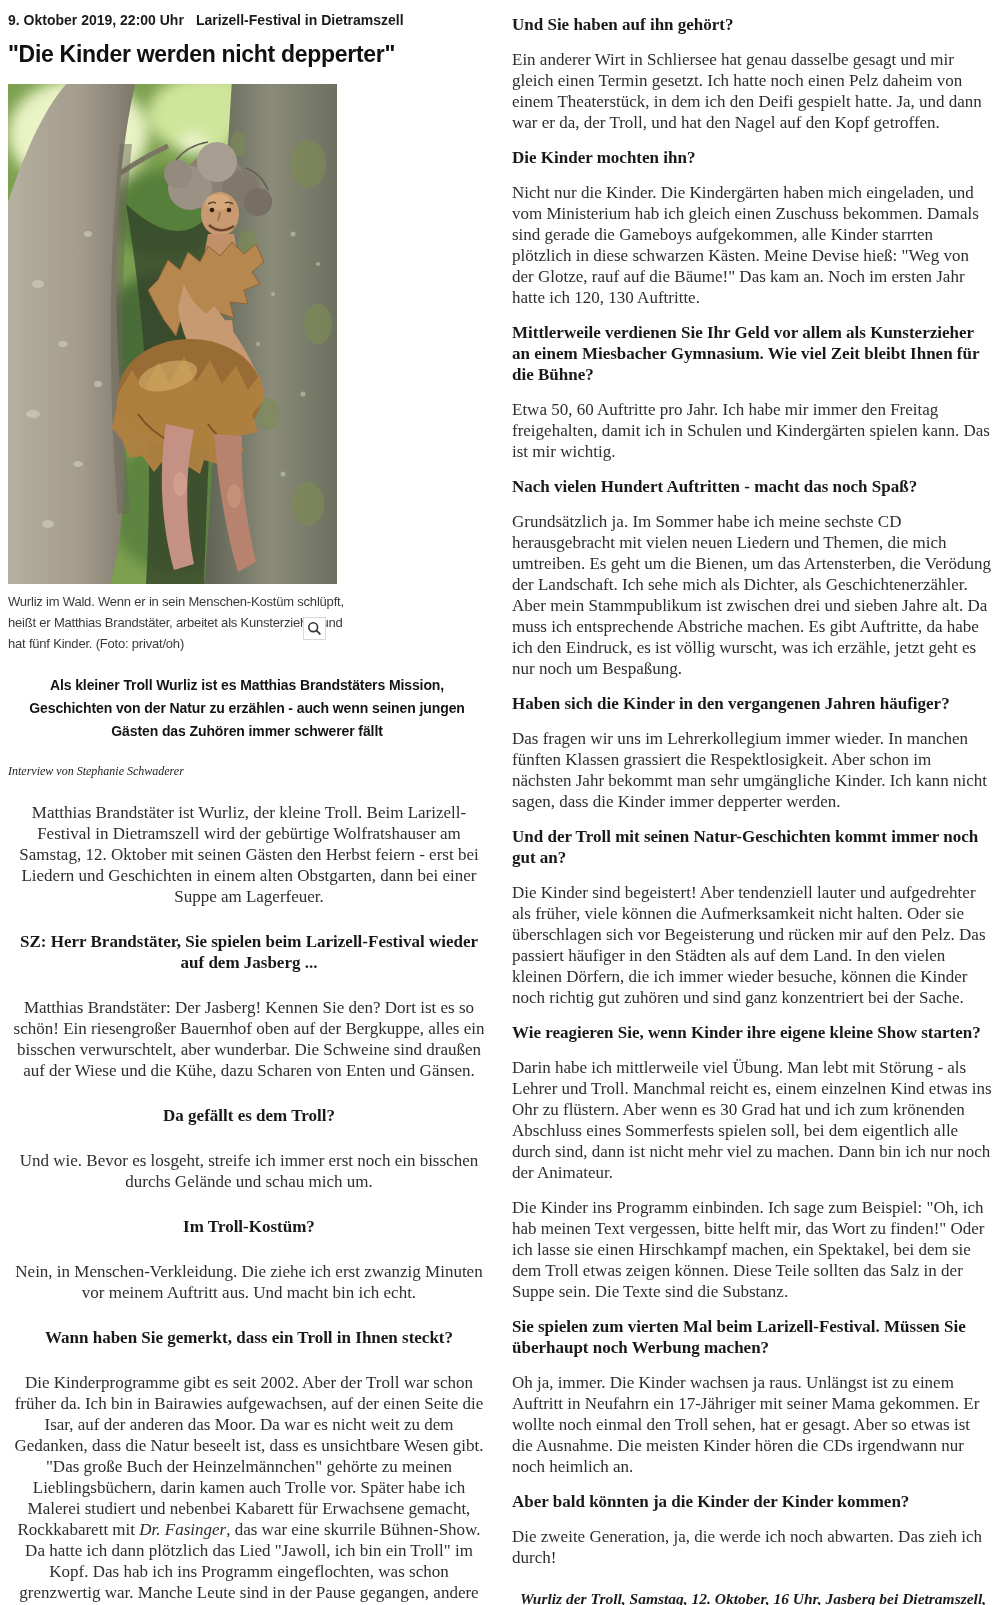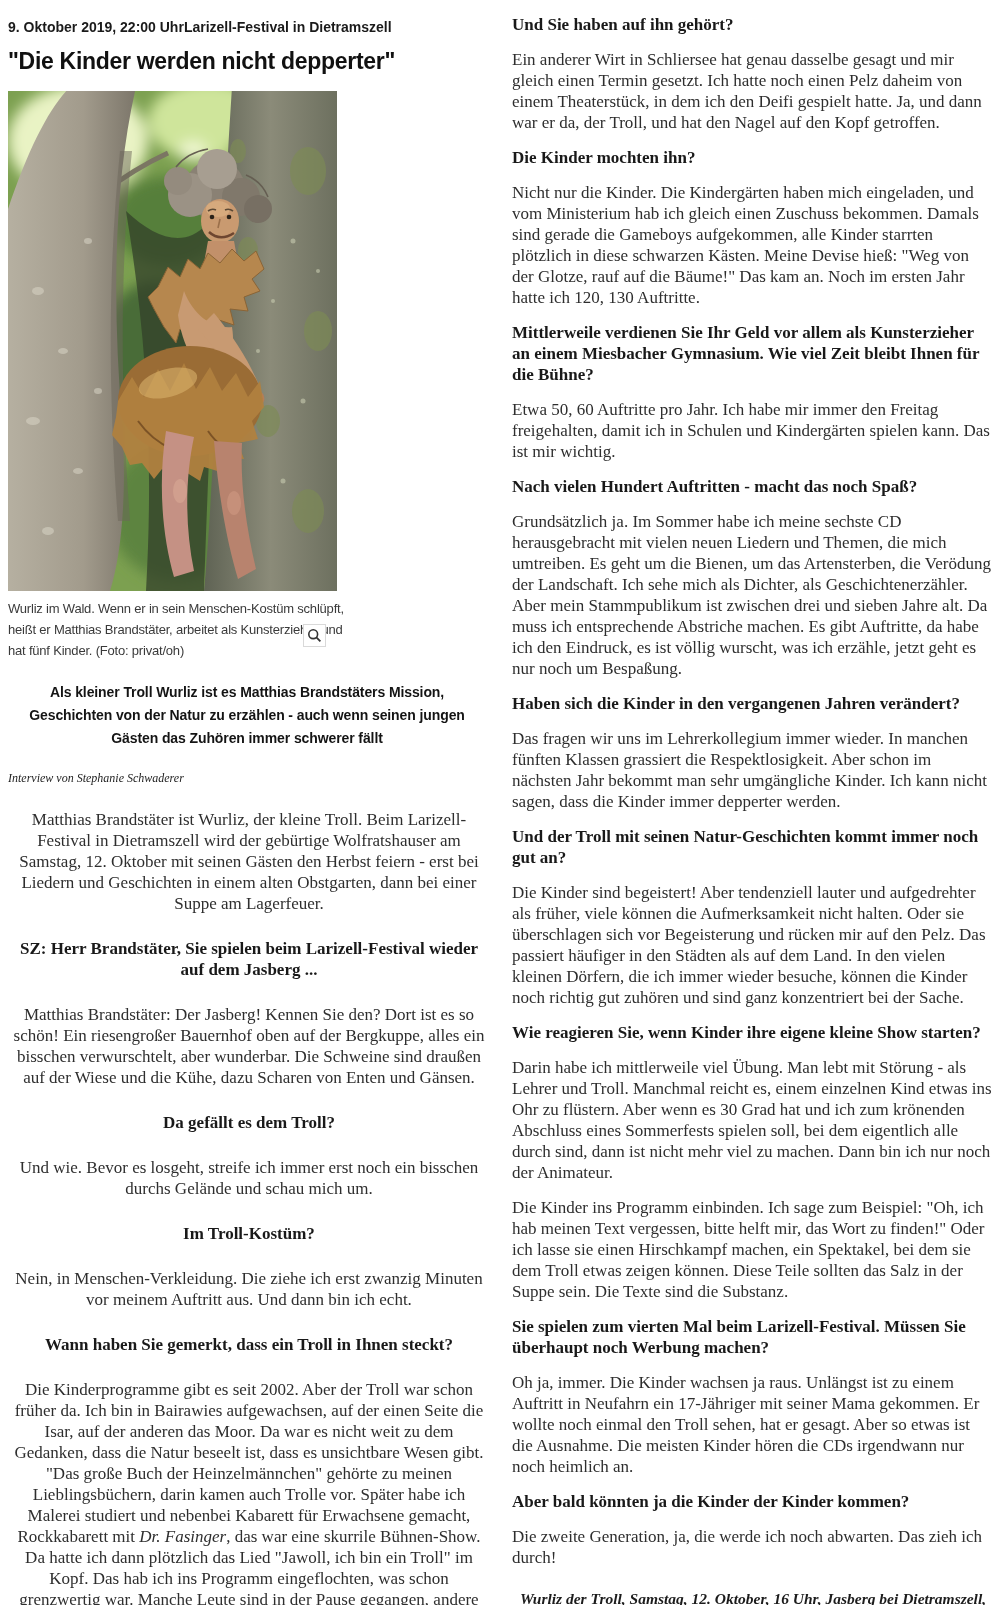--- a/index.html
+++ b/index.html
@@ -9,21 +9,21 @@
     font-family:"Liberation Serif", serif;
     color:#2e2e2e;
   }
   .page { display:flex; gap:22px; padding:10px 6px 0 8px; }
   .col { flex:0 0 auto; width:482px; }
 
   
   .meta {
     font-family:"Liberation Sans", sans-serif;
     font-weight:bold; font-size:14px; color:#1a1a1a;
-    display:flex; gap:0; margin-top:9px;
+    display:flex; gap:12px; margin-top:2px;
   }
   .headline {
     font-family:"Liberation Sans", sans-serif;
     font-size:23px; font-weight:bold; color:#111;
     letter-spacing:-0.3px; margin-top:13px;
   }
 
   figure { position:relative; width:329px; margin-top:16px; }
   figure svg.photo { display:block; width:329px; height:500px; }
   .zoom-btn {
@@ -182,37 +182,37 @@
     <p class="lead">Als kleiner Troll Wurliz ist es Matthias Brandstäters Mission, Geschichten von der Natur zu erzählen - auch wenn seinen jungen Gästen das Zuhören immer schwerer fällt</p>
     <p class="byline">Interview von Stephanie Schwaderer</p>
 
     <div class="article-text">
         <p class="answer"><span>Matthias Brandstäter ist Wurliz, der kleine Troll. Beim Larizell-Festival in Dietramszell wird der gebürtige Wolfratshauser am Samstag, 12. Oktober mit seinen Gästen den Herbst feiern - erst bei Liedern und Geschichten in einem alten Obstgarten, dann bei einer Suppe am Lagerfeuer.</span></p>
         <p class="question"><span>SZ: Herr Brandstäter, Sie spielen beim Larizell-Festival wieder auf dem Jasberg ...</span></p>
         <p class="answer"><span>Matthias Brandstäter: Der Jasberg! Kennen Sie den? Dort ist es so schön! Ein riesengroßer Bauernhof oben auf der Bergkuppe, alles ein bisschen verwurschtelt, aber wunderbar. Die Schweine sind draußen auf der Wiese und die Kühe, dazu Scharen von Enten und Gänsen.</span></p>
         <p class="question"><span>Da gefällt es dem Troll?</span></p>
         <p class="answer"><span>Und wie. Bevor es losgeht, streife ich immer erst noch ein bisschen durchs Gelände und schau mich um.</span></p>
         <p class="question"><span>Im Troll-Kostüm?</span></p>
-        <p class="answer"><span>Nein, in Menschen-Verkleidung. Die ziehe ich erst zwanzig Minuten vor meinem Auftritt aus. Und dann bin ich echt.</span></p>
+        <p class="answer"><span>Nein, in Menschen-Verkleidung. Die ziehe ich erst zwanzig Minuten vor meinem Auftritt aus. Und macht bin ich echt.</span></p>
         <p class="question"><span>Wann haben Sie gemerkt, dass ein Troll in Ihnen steckt?</span></p>
         <p class="answer"><span>Die Kinderprogramme gibt es seit 2002. Aber der Troll war schon früher da. Ich bin in Bairawies aufgewachsen, auf der einen Seite die Isar, auf der anderen das Moor. Da war es nicht weit zu dem Gedanken, dass die Natur beseelt ist, dass es unsichtbare Wesen gibt. "Das große Buch der Heinzelmännchen" gehörte zu meinen Lieblingsbüchern, darin kamen auch Trolle vor. Später habe ich Malerei studiert und nebenbei Kabarett für Erwachsene gemacht, Rockkabarett mit </span><em>Dr. Fasinger</em><span>, das war eine skurrile Bühnen-Show. Da hatte ich dann plötzlich das Lied "Jawoll, ich bin ein Troll" im Kopf. Das hab ich ins Programm eingeflochten, was schon grenzwertig war. Manche Leute sind in der Pause gegangen, andere fanden es gut. Volker Witte, der damalige Wirt des "Korkenziehers" in Geretsried, hat gesagt: "Mach doch mal was für Kinder."</span></p>
       </div>
   </div>
 
   <div class="col col-right">
     <div>
         <p class="question"><span>Und Sie haben auf ihn gehört?</span></p>
         <p class="answer"><span>Ein anderer Wirt in Schliersee hat genau dasselbe gesagt und mir gleich einen Termin gesetzt. Ich hatte noch einen Pelz daheim von einem Theaterstück, in dem ich den Deifi gespielt hatte. Ja, und dann war er da, der Troll, und hat den Nagel auf den Kopf getroffen.</span></p>
         <p class="question"><span>Die Kinder mochten ihn?</span></p>
         <p class="answer"><span>Nicht nur die Kinder. Die Kindergärten haben mich eingeladen, und vom Ministerium hab ich gleich einen Zuschuss bekommen. Damals sind gerade die Gameboys aufgekommen, alle Kinder starrten plötzlich in diese schwarzen Kästen. Meine Devise hieß: "Weg von der Glotze, rauf auf die Bäume!" Das kam an. Noch im ersten Jahr hatte ich 120, 130 Auftritte.</span></p>
         <p class="question"><span>Mittlerweile verdienen Sie Ihr Geld vor allem als Kunsterzieher an einem Miesbacher Gymnasium. Wie viel Zeit bleibt Ihnen für die Bühne?</span></p>
         <p class="answer"><span>Etwa 50, 60 Auftritte pro Jahr. Ich habe mir immer den Freitag freigehalten, damit ich in Schulen und Kindergärten spielen kann. Das ist mir wichtig.</span></p>
         <p class="question"><span>Nach vielen Hundert Auftritten - macht das noch Spaß?</span></p>
         <p class="answer"><span>Grundsätzlich ja. Im Sommer habe ich meine sechste CD herausgebracht mit vielen neuen Liedern und Themen, die mich umtreiben. Es geht um die Bienen, um das Artensterben, die Verödung der Landschaft. Ich sehe mich als Dichter, als Geschichtenerzähler. Aber mein Stammpublikum ist zwischen drei und sieben Jahre alt. Da muss ich entsprechende Abstriche machen. Es gibt Auftritte, da habe ich den Eindruck, es ist völlig wurscht, was ich erzähle, jetzt geht es nur noch um Bespaßung.</span></p>
-        <p class="question"><span>Haben sich die Kinder in den vergangenen Jahren verändert?</span></p>
+        <p class="question"><span>Haben sich die Kinder in den vergangenen Jahren häufiger?</span></p>
         <p class="answer"><span>Das fragen wir uns im Lehrerkollegium immer wieder. In manchen fünften Klassen grassiert die Respektlosigkeit. Aber schon im nächsten Jahr bekommt man sehr umgängliche Kinder. Ich kann nicht sagen, dass die Kinder immer depperter werden.</span></p>
         <p class="question"><span>Und der Troll mit seinen Natur-Geschichten kommt immer noch gut an?</span></p>
         <p class="answer"><span>Die Kinder sind begeistert! Aber tendenziell lauter und aufgedrehter als früher, viele können die Aufmerksamkeit nicht halten. Oder sie überschlagen sich vor Begeisterung und rücken mir auf den Pelz. Das passiert häufiger in den Städten als auf dem Land. In den vielen kleinen Dörfern, die ich immer wieder besuche, können die Kinder noch richtig gut zuhören und sind ganz konzentriert bei der Sache.</span></p>
         <p class="question"><span>Wie reagieren Sie, wenn Kinder ihre eigene kleine Show starten?</span></p>
         <p class="answer"><span>Darin habe ich mittlerweile viel Übung. Man lebt mit Störung - als Lehrer und Troll. Manchmal reicht es, einem einzelnen Kind etwas ins Ohr zu flüstern. Aber wenn es 30 Grad hat und ich zum krönenden Abschluss eines Sommerfests spielen soll, bei dem eigentlich alle durch sind, dann ist nicht mehr viel zu machen. Dann bin ich nur noch der Animateur.</span></p>
         <p class="answer"><span>Die Kinder ins Programm einbinden. Ich sage zum Beispiel: "Oh, ich hab meinen Text vergessen, bitte helft mir, das Wort zu finden!" Oder ich lasse sie einen Hirschkampf machen, ein Spektakel, bei dem sie dem Troll etwas zeigen können. Diese Teile sollten das Salz in der Suppe sein. Die Texte sind die Substanz.</span></p>
         <p class="question"><span>Sie spielen zum vierten Mal beim Larizell-Festival. Müssen Sie überhaupt noch Werbung machen?</span></p>
         <p class="answer"><span>Oh ja, immer. Die Kinder wachsen ja raus. Unlängst ist zu einem Auftritt in Neufahrn ein 17-Jähriger mit seiner Mama gekommen. Er wollte noch einmal den Troll sehen, hat er gesagt. Aber so etwas ist die Ausnahme. Die meisten Kinder hören die CDs irgendwann nur noch heimlich an.</span></p>
         <p class="question"><span>Aber bald könnten ja die Kinder der Kinder kommen?</span></p>
         <p class="answer"><span>Die zweite Generation, ja, die werde ich noch abwarten. Das zieh ich durch!</span></p>

